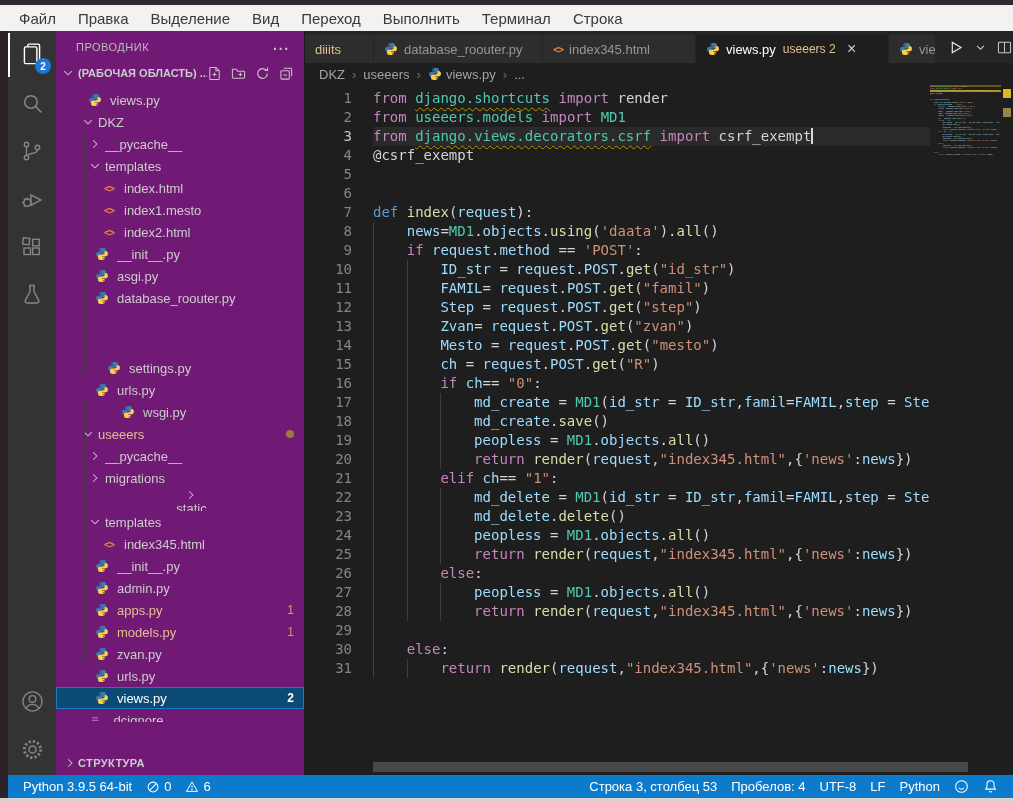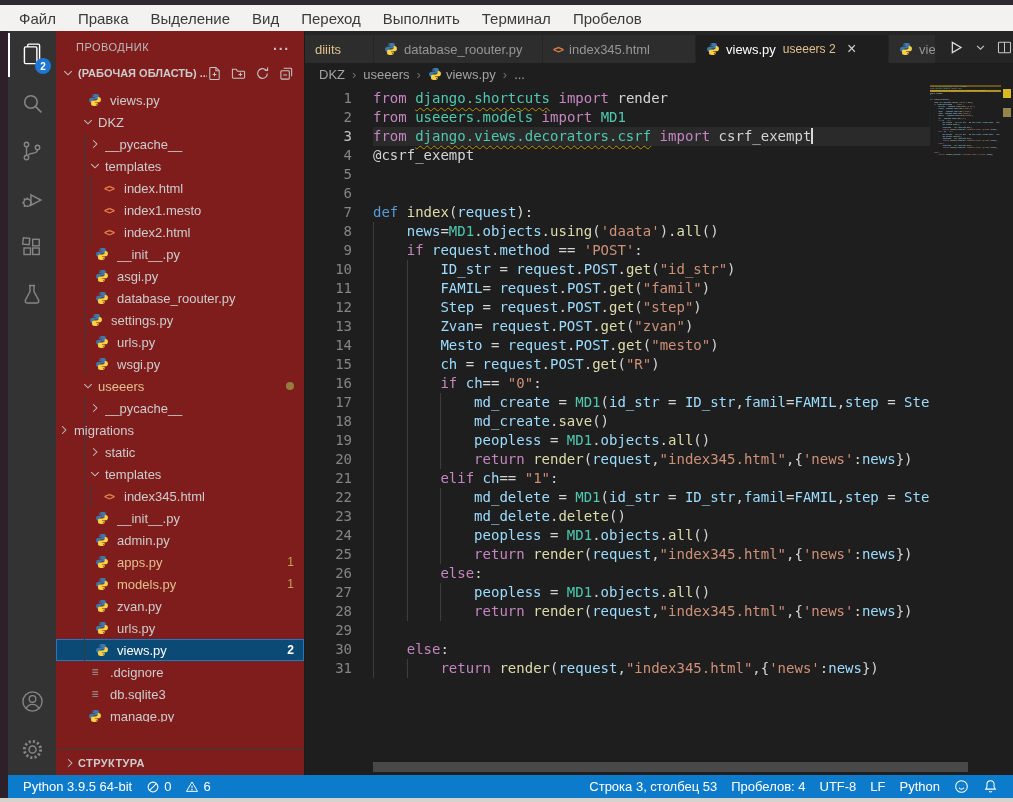--- a/index.html
+++ b/index.html
@@ -13,21 +13,21 @@
   #left-strip{position:absolute;left:0;top:31px;width:8px;height:767px;background:#2d2029}
   #bottom-strip{position:absolute;left:0;top:798px;width:1013px;height:4px;background:#d6d3cf}
   
   #activitybar{position:absolute;left:8px;top:31px;width:48px;height:744px;background:#333333}
   .act-cell{width:48px;height:48px;display:flex;align-items:center;justify-content:center;color:#868686;position:relative;cursor:pointer}
   .act-cell.active{color:#ffffff}
   .act-ind{position:absolute;left:0;top:2px;width:2px;height:44px;background:#fff}
   .act-badge{position:absolute;right:5px;bottom:5px;min-width:16px;height:16px;border-radius:9px;background:#1f76d3;color:#fff;font-size:10px;font-weight:bold;display:flex;align-items:center;justify-content:center;padding:0 4px}
   #act-bottom{position:absolute;bottom:2px;left:0;width:48px}
   
-  #sidebar{position:absolute;left:56px;top:31px;width:249px;height:744px;background:#7f1d1d;border-right:1px solid #1b1b1b;color:#cccccc}
+  #sidebar{position:absolute;left:56px;top:31px;width:249px;height:744px;background:#701a75;border-right:1px solid #1b1b1b;color:#cccccc}
   .sb-title-row{height:30px;padding:10px 14px 0 20px;display:flex;justify-content:space-between;align-items:flex-start;font-size:11px;letter-spacing:.5px;color:#bbbbbb}
   .ws-row{height:24px;display:flex;align-items:center;padding:0 10px 0 4px;font-weight:bold;font-size:11px;color:#cccccc}
   .ws-label{white-space:nowrap;overflow:hidden;margin-left:2px;flex:1}
   #ws-icons{display:flex;gap:9px;align-items:center}
   #tree{position:relative;padding-top:4px;font-size:13px;height:637px;overflow:hidden}
   .tree-row{height:22px;display:flex;align-items:center;padding-right:10px;position:relative;cursor:pointer}
   .tree-row.selected{background:#0a4a75;box-shadow:inset 0 0 0 1px #2079c4;color:#ffffff}
   .twisty{width:16px;flex:none;display:flex;justify-content:center}
   .fspace{width:7px;flex:none}
   .ficon{width:16px;flex:none;display:flex;justify-content:center;margin-right:5px}
@@ -86,21 +86,21 @@
 
 <div id="top-strip"></div>
 <div id="menubar">
     <span class="menu-item">Файл</span>
     <span class="menu-item">Правка</span>
     <span class="menu-item">Выделение</span>
     <span class="menu-item">Вид</span>
     <span class="menu-item">Переход</span>
     <span class="menu-item">Выполнить</span>
     <span class="menu-item">Терминал</span>
-    <span class="menu-item">Пробелов</span>
+    <span class="menu-item">Строка</span>
   </div>
 <div id="left-strip"></div>
 
 <div id="activitybar">
   <div id="act-top">
       <div class="act-cell active">
         <div class="act-ind"></div>
         <span class="icw">
           <svg width="26" height="26" viewBox="0 0 24 24" fill="none" stroke="currentColor" stroke-width="1.3">
             <path d="M8 4.5V3.2A1.2 1.2 0 0 1 9.2 2h8.6A1.2 1.2 0 0 1 19 3.2v12.6a1.2 1.2 0 0 1-1.2 1.2H16.5"></path>
@@ -315,21 +315,21 @@
         <span class="ficon">
           <span class="icw">
             <svg width="14" height="14" viewBox="0 0 16 16">
               <path fill="#3c78aa" d="M7.9 1.2c-1.7 0-2.9.7-2.9 1.9v1.7h3v.6H3.9c-1.5 0-2.7 1-2.7 2.9s1.2 3 2.7 3h1V9.6c0-1.3 1.2-2.3 2.6-2.3h3c1.1 0 2-.9 2-2V3.1c0-1.2-1.3-1.9-3-1.9zM6.4 2.6a.6.6 0 110 1.2.6.6 0 010-1.2z"></path>
               <path fill="#fbd144" d="M8.1 14.8c1.7 0 2.9-.7 2.9-1.9v-1.7H8v-.6h4.1c1.5 0 2.7-1 2.7-2.9s-1.2-3-2.7-3h-1v1.7c0 1.3-1.2 2.3-2.6 2.3h-3c-1.1 0-2 .9-2 2v2.2c0 1.2 1.3 1.9 3 1.9zm1.5-1.4a.6.6 0 110-1.2.6.6 0 010 1.2z"></path>
             </svg>
           </span>
         </span>
         <span class="tlabel">database_roouter.py</span>
       </div>
-      <div class="tree-row" style="padding-left: 25px;">
+      <div class="tree-row" style="padding-left: 43px; margin-top: 48px;">
         <span class="fspace"></span>
         <span class="ficon">
           <span class="icw">
             <svg width="14" height="14" viewBox="0 0 16 16">
               <path fill="#3c78aa" d="M7.9 1.2c-1.7 0-2.9.7-2.9 1.9v1.7h3v.6H3.9c-1.5 0-2.7 1-2.7 2.9s1.2 3 2.7 3h1V9.6c0-1.3 1.2-2.3 2.6-2.3h3c1.1 0 2-.9 2-2V3.1c0-1.2-1.3-1.9-3-1.9zM6.4 2.6a.6.6 0 110 1.2.6.6 0 010-1.2z"></path>
               <path fill="#fbd144" d="M8.1 14.8c1.7 0 2.9-.7 2.9-1.9v-1.7H8v-.6h4.1c1.5 0 2.7-1 2.7-2.9s-1.2-3-2.7-3h-1v1.7c0 1.3-1.2 2.3-2.6 2.3h-3c-1.1 0-2 .9-2 2v2.2c0 1.2 1.3 1.9 3 1.9zm1.5-1.4a.6.6 0 110-1.2.6.6 0 010 1.2z"></path>
             </svg>
           </span>
         </span>
         <span class="tlabel">settings.py</span>
@@ -339,21 +339,21 @@
         <span class="ficon">
           <span class="icw">
             <svg width="14" height="14" viewBox="0 0 16 16">
               <path fill="#3c78aa" d="M7.9 1.2c-1.7 0-2.9.7-2.9 1.9v1.7h3v.6H3.9c-1.5 0-2.7 1-2.7 2.9s1.2 3 2.7 3h1V9.6c0-1.3 1.2-2.3 2.6-2.3h3c1.1 0 2-.9 2-2V3.1c0-1.2-1.3-1.9-3-1.9zM6.4 2.6a.6.6 0 110 1.2.6.6 0 010-1.2z"></path>
               <path fill="#fbd144" d="M8.1 14.8c1.7 0 2.9-.7 2.9-1.9v-1.7H8v-.6h4.1c1.5 0 2.7-1 2.7-2.9s-1.2-3-2.7-3h-1v1.7c0 1.3-1.2 2.3-2.6 2.3h-3c-1.1 0-2 .9-2 2v2.2c0 1.2 1.3 1.9 3 1.9zm1.5-1.4a.6.6 0 110-1.2.6.6 0 010 1.2z"></path>
             </svg>
           </span>
         </span>
         <span class="tlabel">urls.py</span>
       </div>
-      <div class="tree-row" style="padding-left: 31px;">
+      <div class="tree-row" style="padding-left: 31px; margin-left: 26px;">
         <span class="fspace"></span>
         <span class="ficon">
           <span class="icw">
             <svg width="14" height="14" viewBox="0 0 16 16">
               <path fill="#3c78aa" d="M7.9 1.2c-1.7 0-2.9.7-2.9 1.9v1.7h3v.6H3.9c-1.5 0-2.7 1-2.7 2.9s1.2 3 2.7 3h1V9.6c0-1.3 1.2-2.3 2.6-2.3h3c1.1 0 2-.9 2-2V3.1c0-1.2-1.3-1.9-3-1.9zM6.4 2.6a.6.6 0 110 1.2.6.6 0 010-1.2z"></path>
               <path fill="#fbd144" d="M8.1 14.8c1.7 0 2.9-.7 2.9-1.9v-1.7H8v-.6h4.1c1.5 0 2.7-1 2.7-2.9s-1.2-3-2.7-3h-1v1.7c0 1.3-1.2 2.3-2.6 2.3h-3c-1.1 0-2 .9-2 2v2.2c0 1.2 1.3 1.9 3 1.9zm1.5-1.4a.6.6 0 110-1.2.6.6 0 010 1.2z"></path>
             </svg>
           </span>
         </span>
         <span class="tlabel">wsgi.py</span>
@@ -372,31 +372,31 @@
       <div class="tree-row" style="padding-left: 31px;">
         <span class="twisty">
           <span class="icw">
             <svg width="12" height="12" viewBox="0 0 16 16" fill="none" stroke="#bfbfbf" stroke-width="1.4">
               <path d="M5.5 3l5 5-5 5"></path>
             </svg>
           </span>
         </span>
         <span class="tlabel">__pycache__</span>
       </div>
-      <div class="tree-row" style="">
+      <div class="tree-row" style="padding-left: 31px;">
         <span class="twisty">
           <span class="icw">
             <svg width="12" height="12" viewBox="0 0 16 16" fill="none" stroke="#bfbfbf" stroke-width="1.4">
               <path d="M5.5 3l5 5-5 5"></path>
             </svg>
           </span>
         </span>
         <span class="tlabel">migrations</span>
       </div>
-      <div class="tree-row" style="padding-left: 31px;">
+      <div class="tree-row" style="padding-left: 31px; flex-direction: column;">
         <span class="twisty">
           <span class="icw">
             <svg width="12" height="12" viewBox="0 0 16 16" fill="none" stroke="#bfbfbf" stroke-width="1.4">
               <path d="M5.5 3l5 5-5 5"></path>
             </svg>
           </span>
         </span>
         <span class="tlabel">static</span>
       </div>
       <div class="tree-row" style="padding-left: 31px;">

